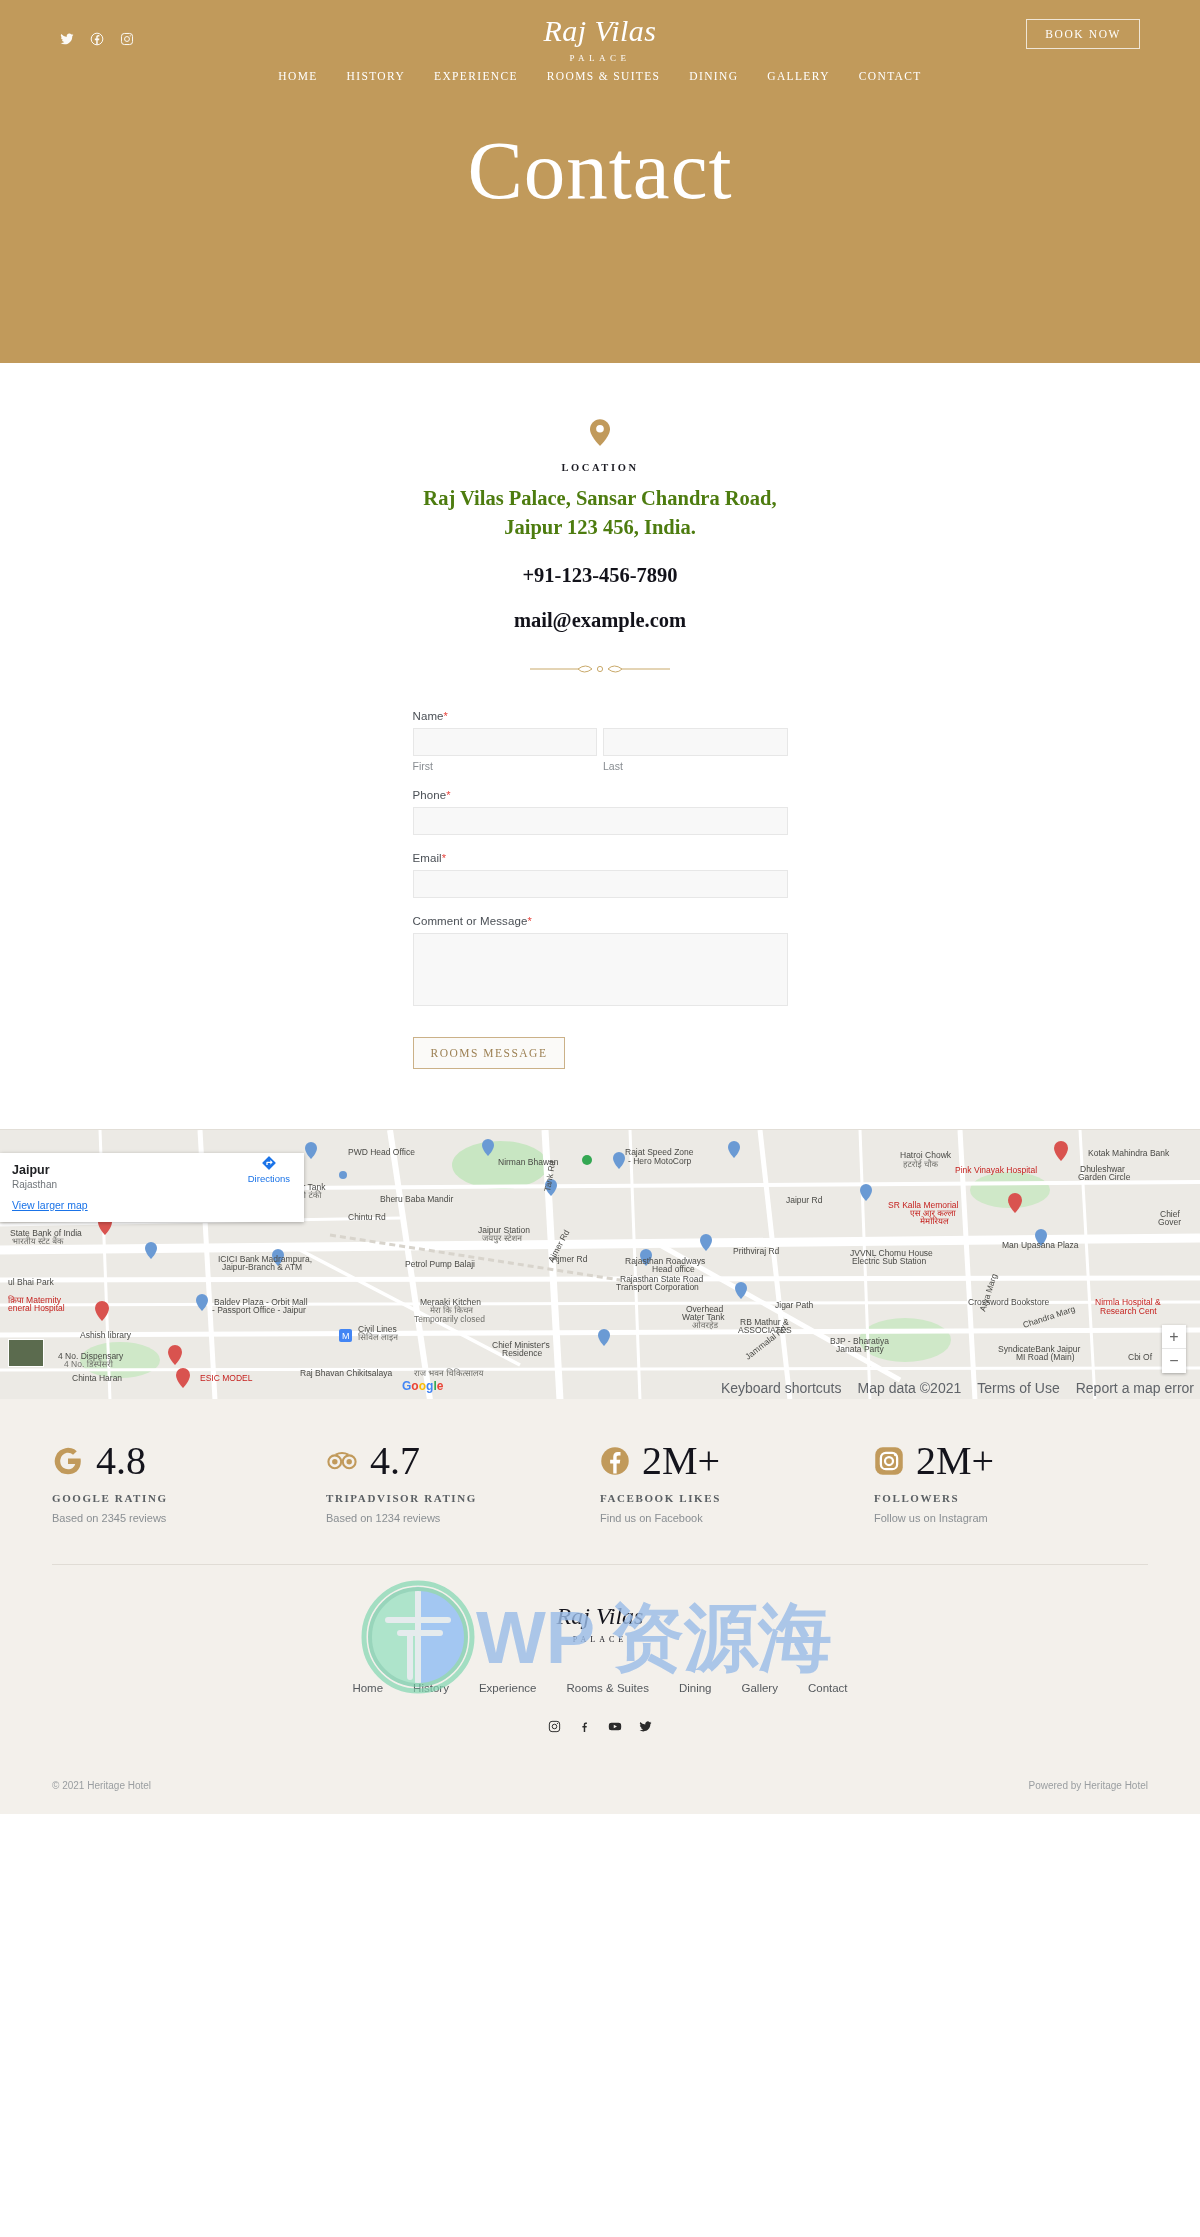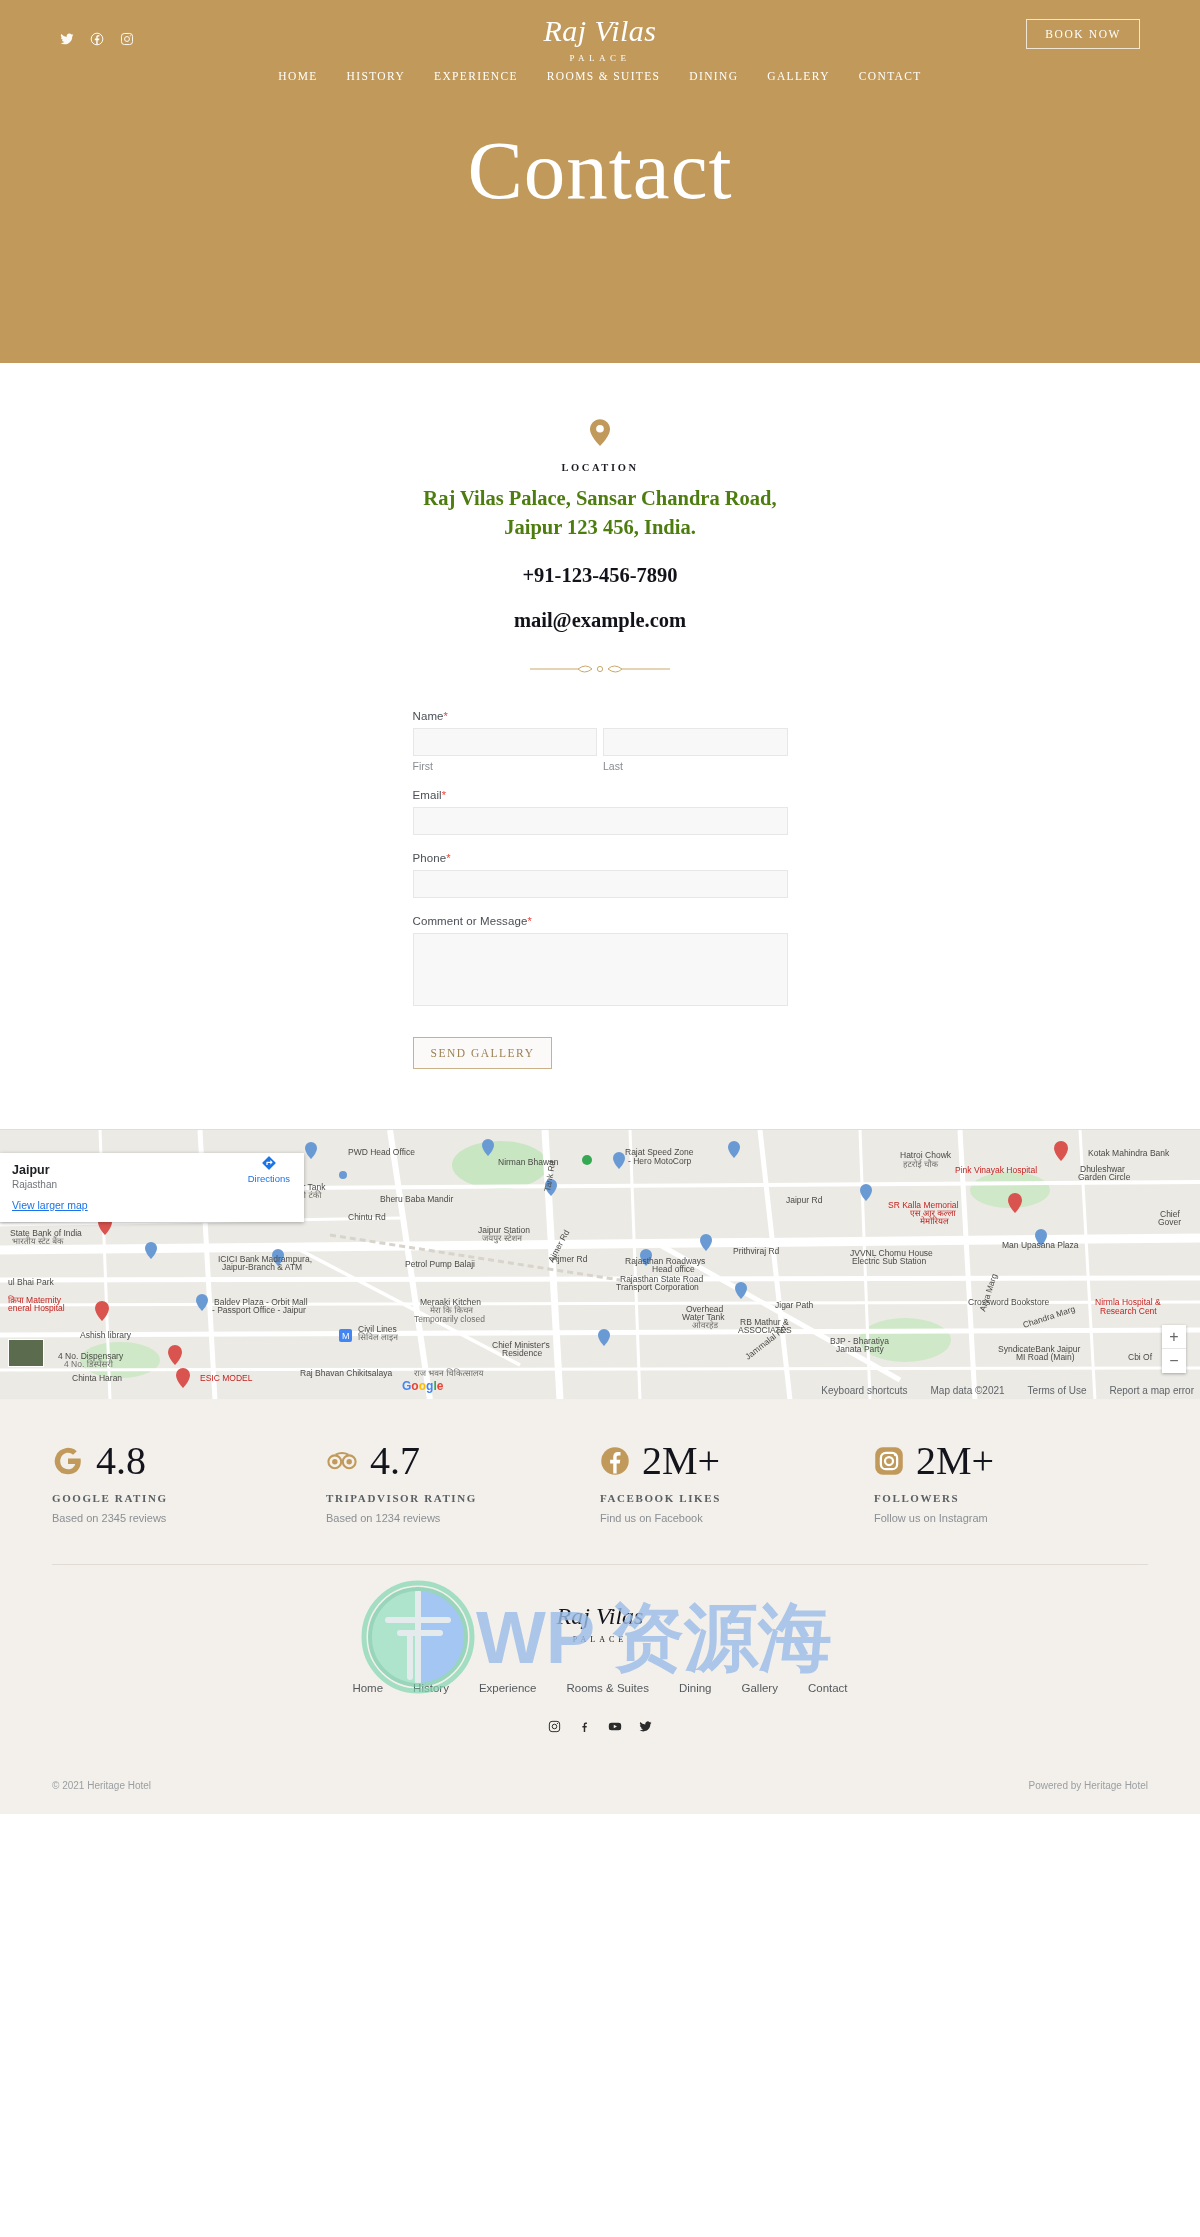--- a/index.html
+++ b/index.html
@@ -220,22 +220,22 @@
     width: 24px; background: #fff;
     box-shadow: 0 1px 3px rgba(0,0,0,.3);
   }
   .map-zoom div {
     height: 24px; line-height: 23px; text-align: center;
     font-size: 16px; color: #666; cursor: pointer;
   }
   .map-zoom div:first-child { border-bottom: 1px solid #e6e6e6; }
   .map-foot {
     position: absolute; right: 0; bottom: 0;
-    display: flex; gap: 23px;
-    font-size: 10px; color: #5f6368;
+    display: flex; gap: 16px;
+    font-size: 14px; color: #5f6368;
     padding: 3px 6px;
     margin-top: 16px;
   }
   .map-thumb {
     position: absolute; left: 8px; bottom: 32px;
     width: 36px; height: 28px;
     background: #5b6b4e; border: 1px solid #fff;
   }
   .gwm {
     position: absolute; left: 402px; bottom: 6px;
@@ -417,40 +417,40 @@
       </div>
       <div class="name-col">
         <input class="inp" type="text" value="" style="">
         <span class="sublabel">Last</span>
       </div>
     </div>
   </div>
 
   <div class="fld">
     <label class="flabel">
+      <span>Phone</span><span class="req">*</span>
+    </label>
+    <input class="inp" type="tel" value="" style="">
+  </div>
+
+  <div class="fld">
+    <label class="flabel">
       <span>Email</span><span class="req">*</span>
     </label>
     <input class="inp" type="email" value="" style="">
-  </div>
-
-  <div class="fld">
-    <label class="flabel">
-      <span>Phone</span><span class="req">*</span>
-    </label>
-    <input class="inp" type="tel" value="" style="">
   </div>
 
   <div class="fld">
     <label class="flabel">
       <span>Comment or Message</span><span class="req">*</span>
     </label>
     <textarea class="inp" style=""></textarea>
   </div>
 
-  <button type="button" class="send-btn">SEND GALLERY</button>
+  <button type="button" class="send-btn">ROOMS MESSAGE</button>
 </form>
 
 <div class="map">
   <svg class="map-svg" width="1200" height="270" viewBox="0 0 1200 270">
     <rect width="1200" height="270" fill="#eceae5"></rect>
 
     <ellipse cx="500" cy="35" rx="48" ry="24" fill="#c8e6c2"></ellipse>
     <ellipse cx="250" cy="65" rx="38" ry="20" fill="#cfe8c8"></ellipse>
     <ellipse cx="1010" cy="60" rx="40" ry="18" fill="#cfe8c8"></ellipse>
     <ellipse cx="905" cy="210" rx="46" ry="22" fill="#cfe8c8"></ellipse>

